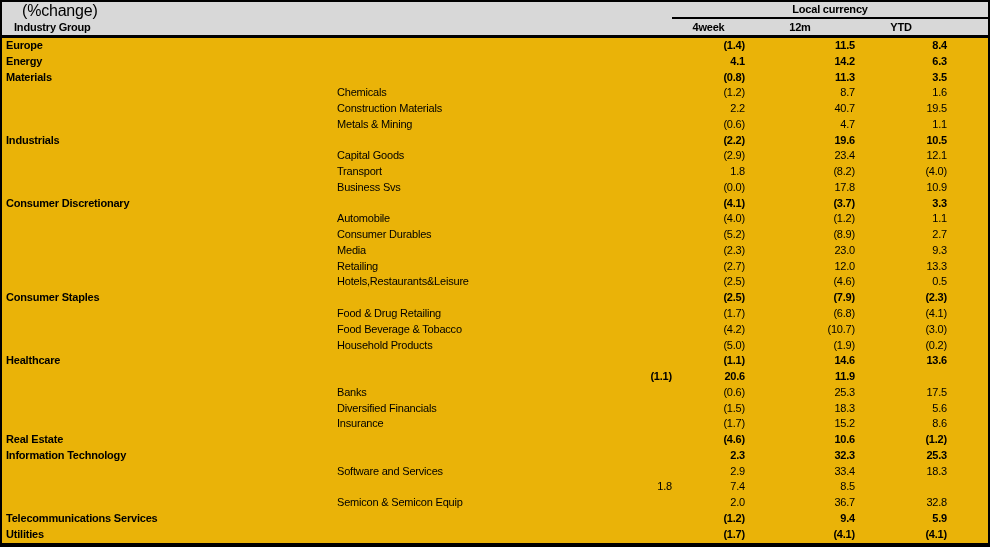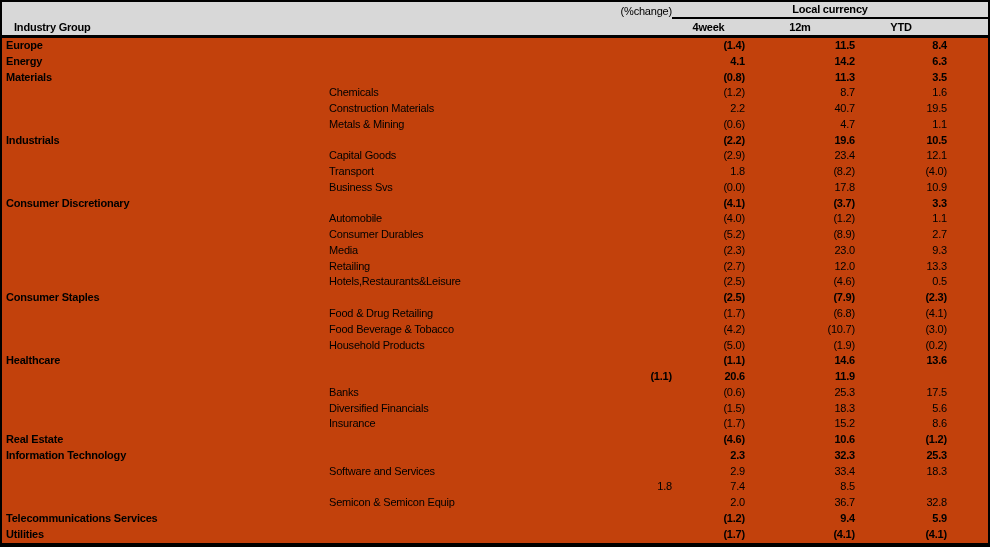--- a/index.html
+++ b/index.html
@@ -20,56 +20,55 @@
   }
   
   .thead { background: #d8d8d8; }
   .hrow1 {
     height: 17px;
     display: grid;
     grid-template-columns: 670px 1fr;
     align-items: end;
   }
   .hcell-change {
-    font-size: 11px; line-height: 16px;
+    font-size: 16px; line-height: 16px;
     padding-left: 20px;
     letter-spacing: -0.2px;
-    text-align: right;
   }
   .hcell-currency {
     text-align: center;
     font-size: 11px; line-height: 15px;
     font-weight: bold;
     border-bottom: 2px solid #000;
     letter-spacing: -0.2px;
   }
   .hrow2 {
     height: 16px;
     display: grid;
     grid-template-columns: 670px 73px 110px 92px 1fr;
     font-weight: bold;
     font-size: 11px; line-height: 16px;
     letter-spacing: -0.2px;
   }
   .hcell-group { padding-left: 12px; }
   .hcell-num { text-align: center; }
   .header-divider { height: 3px; background: #000; }
   
-  .tbody { background: #c2410c; }
+  .tbody { background: #eab308; }
   .row {
     height: 15.78px;
     display: grid;
     grid-template-columns: 670px 73px 110px 92px 1fr;
     font-size: 11px;
     line-height: 15.78px;
     letter-spacing: -0.2px;
   }
   .row.group { font-weight: bold; }
   .row .label { padding-left: 4px; white-space: nowrap; overflow: hidden; }
-  .row.sub .label { padding-left: 327px; }
+  .row.sub .label { padding-left: 327px; margin-left: 8px; }
   .row .num { text-align: right; white-space: nowrap; }
 </style>
 </head>
 <body>
 
 <div class="perf-table">
 
   <div class="thead" style="background: rgb(216, 216, 216);">
     <div class="hrow1">
       <div class="hcell-change">(%change)</div>

